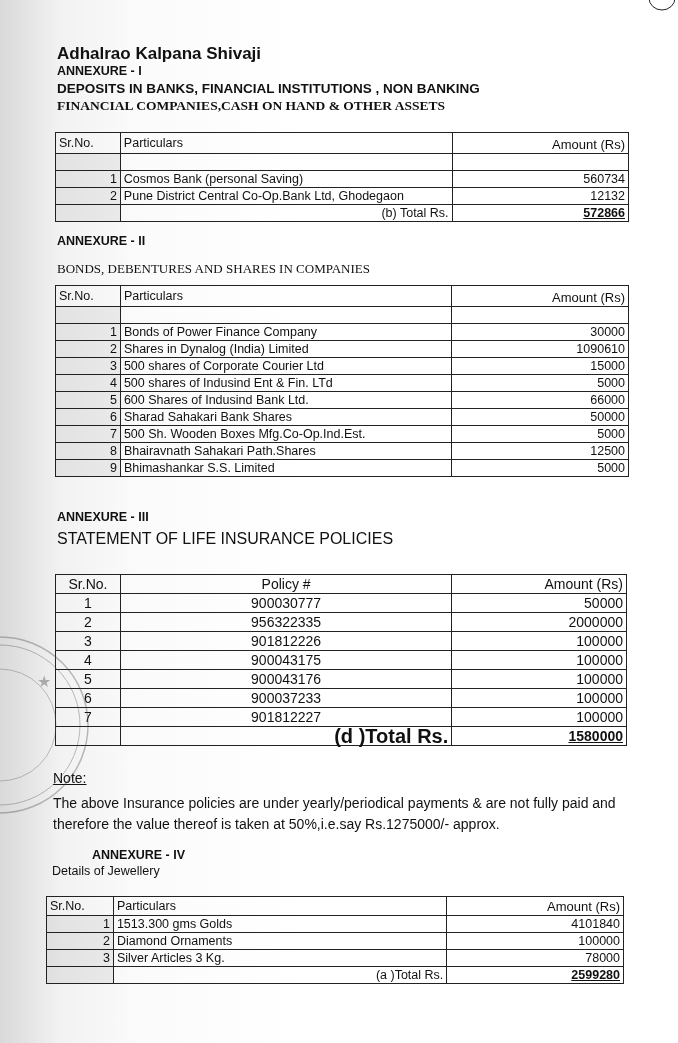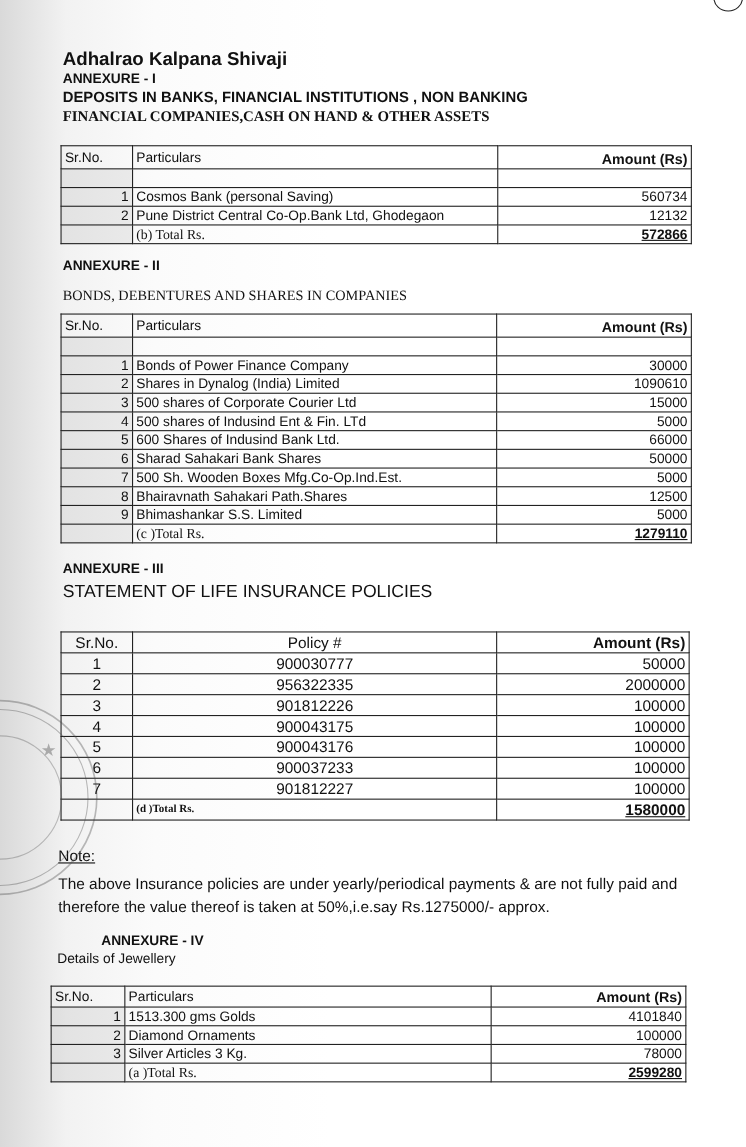--- a/index.html
+++ b/index.html
@@ -11,27 +11,27 @@
   .abs { position: absolute; }
   .name { left: 57px; top: 44px; font-size: 17px; font-weight: bold; }
   .annex { font-size: 12.5px; font-weight: bold; }
   .heading-bold { font-size: 13.5px; font-weight: bold; line-height: 18px; }
   .sub { font-size: 13px; }
   table { position: absolute; border-collapse: collapse; font-size: 12.5px; }
   td { border: 1px solid #222; padding: 0 3px; height: 16px; line-height: 16px; white-space: nowrap; }
   td.sr { text-align: right; }
   td.srh { text-align: left; }
   td.amt { text-align: right; }
-  td.amth { text-align: right; font-weight: bold; font-size: 13px; vertical-align: bottom; }
-  td.total-label { text-align: left; font-family: Liberation Serif, serif; }
+  td.amth { text-align: right; font-weight: normal; font-size: 13px; vertical-align: bottom; }
+  td.total-label { text-align: right; }
   td.total-amt { text-align: right; font-weight: bold; text-decoration: underline; }
   td.shade { background: rgba(0,0,0,0.06); }
   .t3 td { font-size: 14px; height: 18px; line-height: 18px; }
   .t3 td.c { text-align: center; }
-  .t3 td.total-label { font-weight: bold; font-size: 10px; }
+  .t3 td.total-label { font-weight: bold; font-size: 20px; }
   .t3 td.total-amt { font-size: 14px; }
   .note-label { left: 53px; top: 770px; font-size: 14px; text-decoration: underline; }
   .note-text { left: 53px; top: 793px; font-size: 14px; line-height: 21px; width: 580px; }
   .stamp { left: -40px; top: 630px; width: 150px; height: 200px; opacity: 0.35; }
   .page-mark { left: 646px; top: -8px; width: 30px; height: 22px; }
 </style>
 </head>
 <body>
 
 <div class="abs page-mark">
@@ -139,25 +139,20 @@
   <tr>
         <td class="sr shade">8</td>
         <td>Bhairavnath Sahakari Path.Shares</td>
         <td class="amt">12500</td>
       </tr>
   <tr>
         <td class="sr shade">9</td>
         <td>Bhimashankar S.S. Limited</td>
         <td class="amt">5000</td>
       </tr>
-  <tr>
-    <td class="shade"></td>
-    <td class="total-label">(c )Total Rs.</td>
-    <td class="total-amt">1279110</td>
-  </tr>
 </tbody>
   </table>
 
 <div class="abs annex" style="left:57px; top:510px;">ANNEXURE - III</div>
 <div class="abs" style="left:57px; top:530px; font-size:16px;">STATEMENT OF LIFE INSURANCE POLICIES</div>
 
 <table class="t3" style="left:55px; top:574px; width:572px;">
   <colgroup>
       <col style="width:65px">
       <col style="width:332px">

